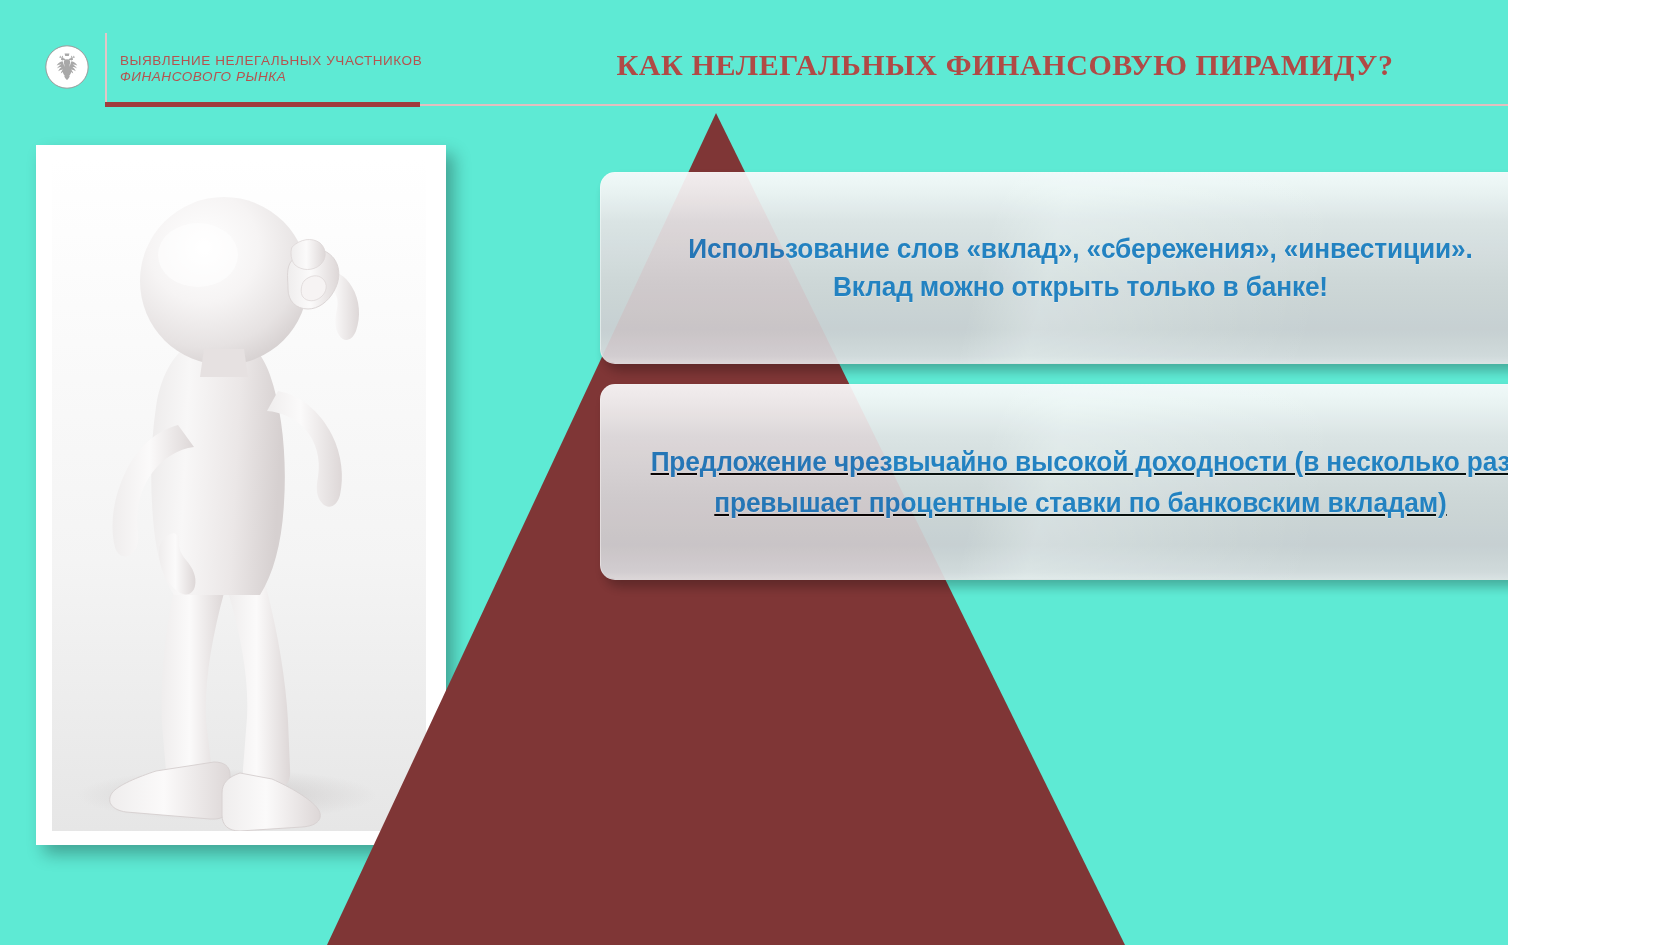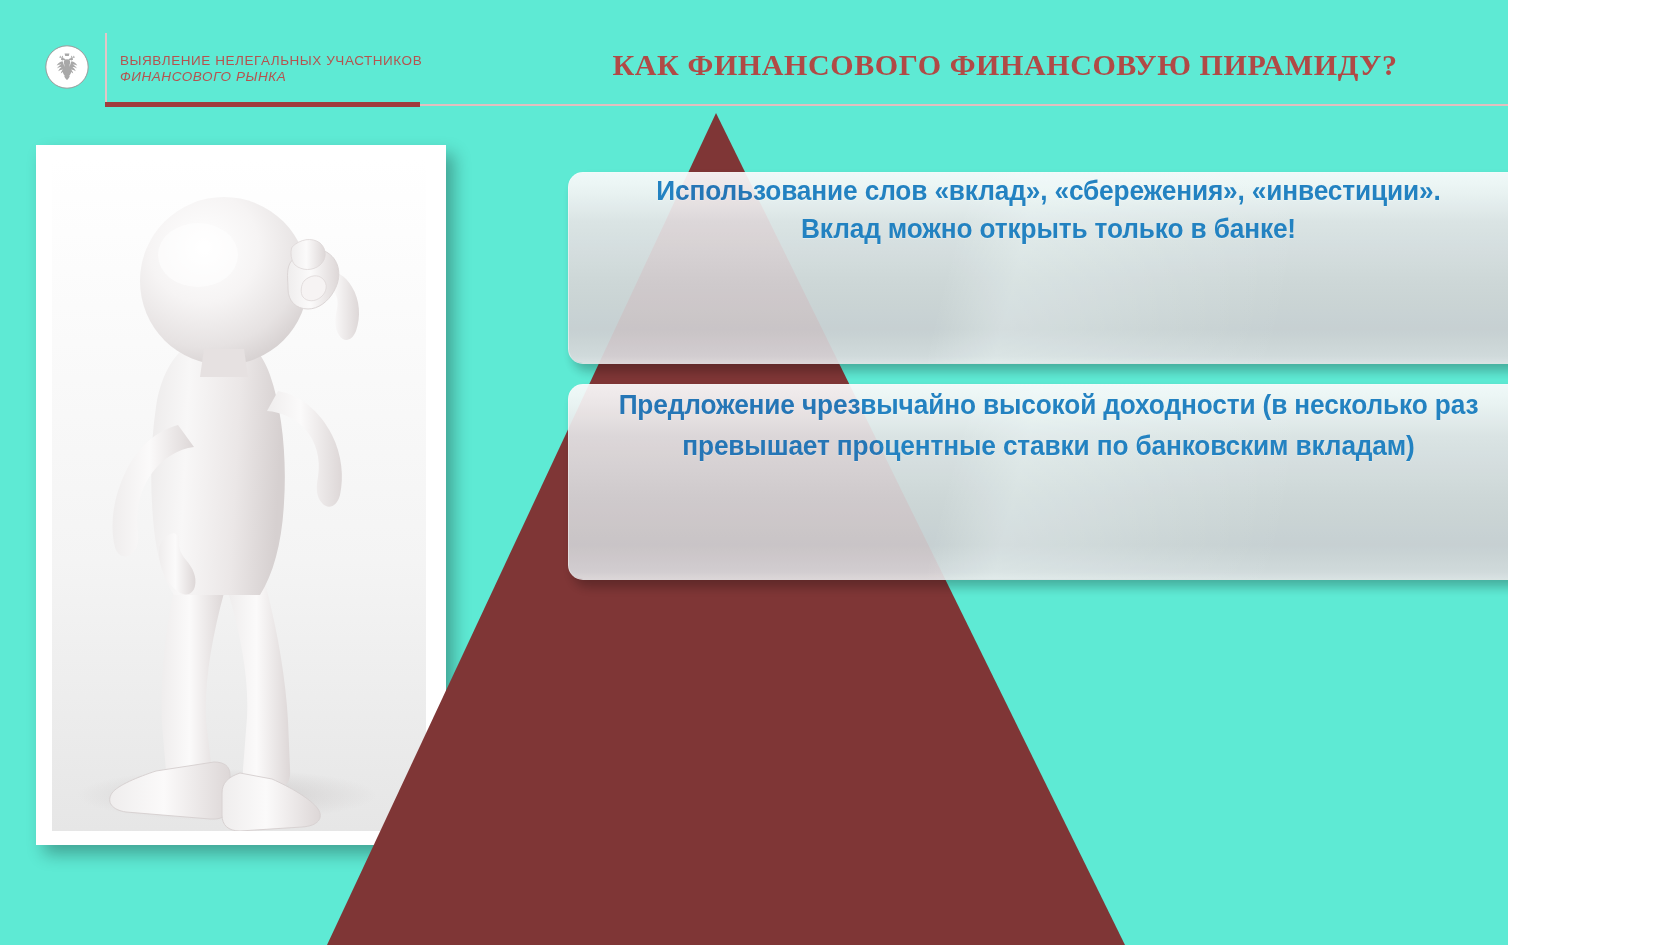--- a/index.html
+++ b/index.html
@@ -87,40 +87,40 @@
 
   
   .pyramid{
     position:absolute; left:0; top:0; width:1680px; height:945px;
     z-index:25; pointer-events:none;
   }
 
   
   .box{
     position:absolute;
-    left:568px;
+    left:600px;
     width:960px;
     border-radius:15px;
     z-index:30;
     display:flex;
-    align-items:flex-start;
+    align-items:center;
     justify-content:center;
     background:
       linear-gradient(104deg, rgba(255,255,255,0) 0%, rgba(255,255,255,0) 40%,
                       rgba(255,255,255,.30) 47%, rgba(255,255,255,.12) 62%,
                       rgba(255,255,255,0) 75%),
       linear-gradient(180deg,#fbfbfc 0%,#f3f3f4 11%,#e4e4e6 26%,#d6d6d8 58%,#cfcfd2 82%,#d9d9dc 96%,#e4e4e6 100%);
     box-shadow:
       0 0 0 1px rgba(255,255,255,.55) inset,
       0 -1px 0 rgba(150,150,155,.45) inset,
       5px 7px 11px rgba(0,0,0,.28);
     opacity:.93;
   }
   .box-1{ top:172px; height:192px; }
-  .box-2{ top:384px; height:196px; }
+  .box-2{ top:384px; height:196px;text-decoration:underline; }
   .box-3{ top:600px; height:200px; }
 
   .box-text{
     width:905px;
     text-align:center;
     color:#1f7bc0;
     font-family:"Liberation Sans", sans-serif;
     font-weight:700;
     font-size:27.5px;
     line-height:38px;
@@ -163,21 +163,21 @@
     <div class="header-divider"></div>
 
     <div class="header-sub">
       <span>ВЫЯВЛЕНИЕ НЕЛЕГАЛЬНЫХ УЧАСТНИКОВ</span>
       <span class="l2">ФИНАНСОВОГО РЫНКА</span>
     </div>
 
     <div class="rule-thick"></div>
     <div class="rule-thin"></div>
 
-    <div class="slide-title">КАК ФИНАНСОВОГО ФИНАНСОВУЮ ПИРАМИДУ?</div>
+    <div class="slide-title">КАК НЕЛЕГАЛЬНЫХ ФИНАНСОВУЮ ПИРАМИДУ?</div>
   </div>
 
   <div class="photo-card">
     <div class="photo-inner">
       <svg class="figure" viewBox="0 0 374 672" xmlns="http://www.w3.org/2000/svg">
         <defs>
           <radialGradient id="headG" cx="38%" cy="30%" r="78%">
             <stop offset="0%" stop-color="#ffffff"></stop>
             <stop offset="42%" stop-color="#f6f4f4"></stop>
             <stop offset="76%" stop-color="#e6e2e2"></stop>

